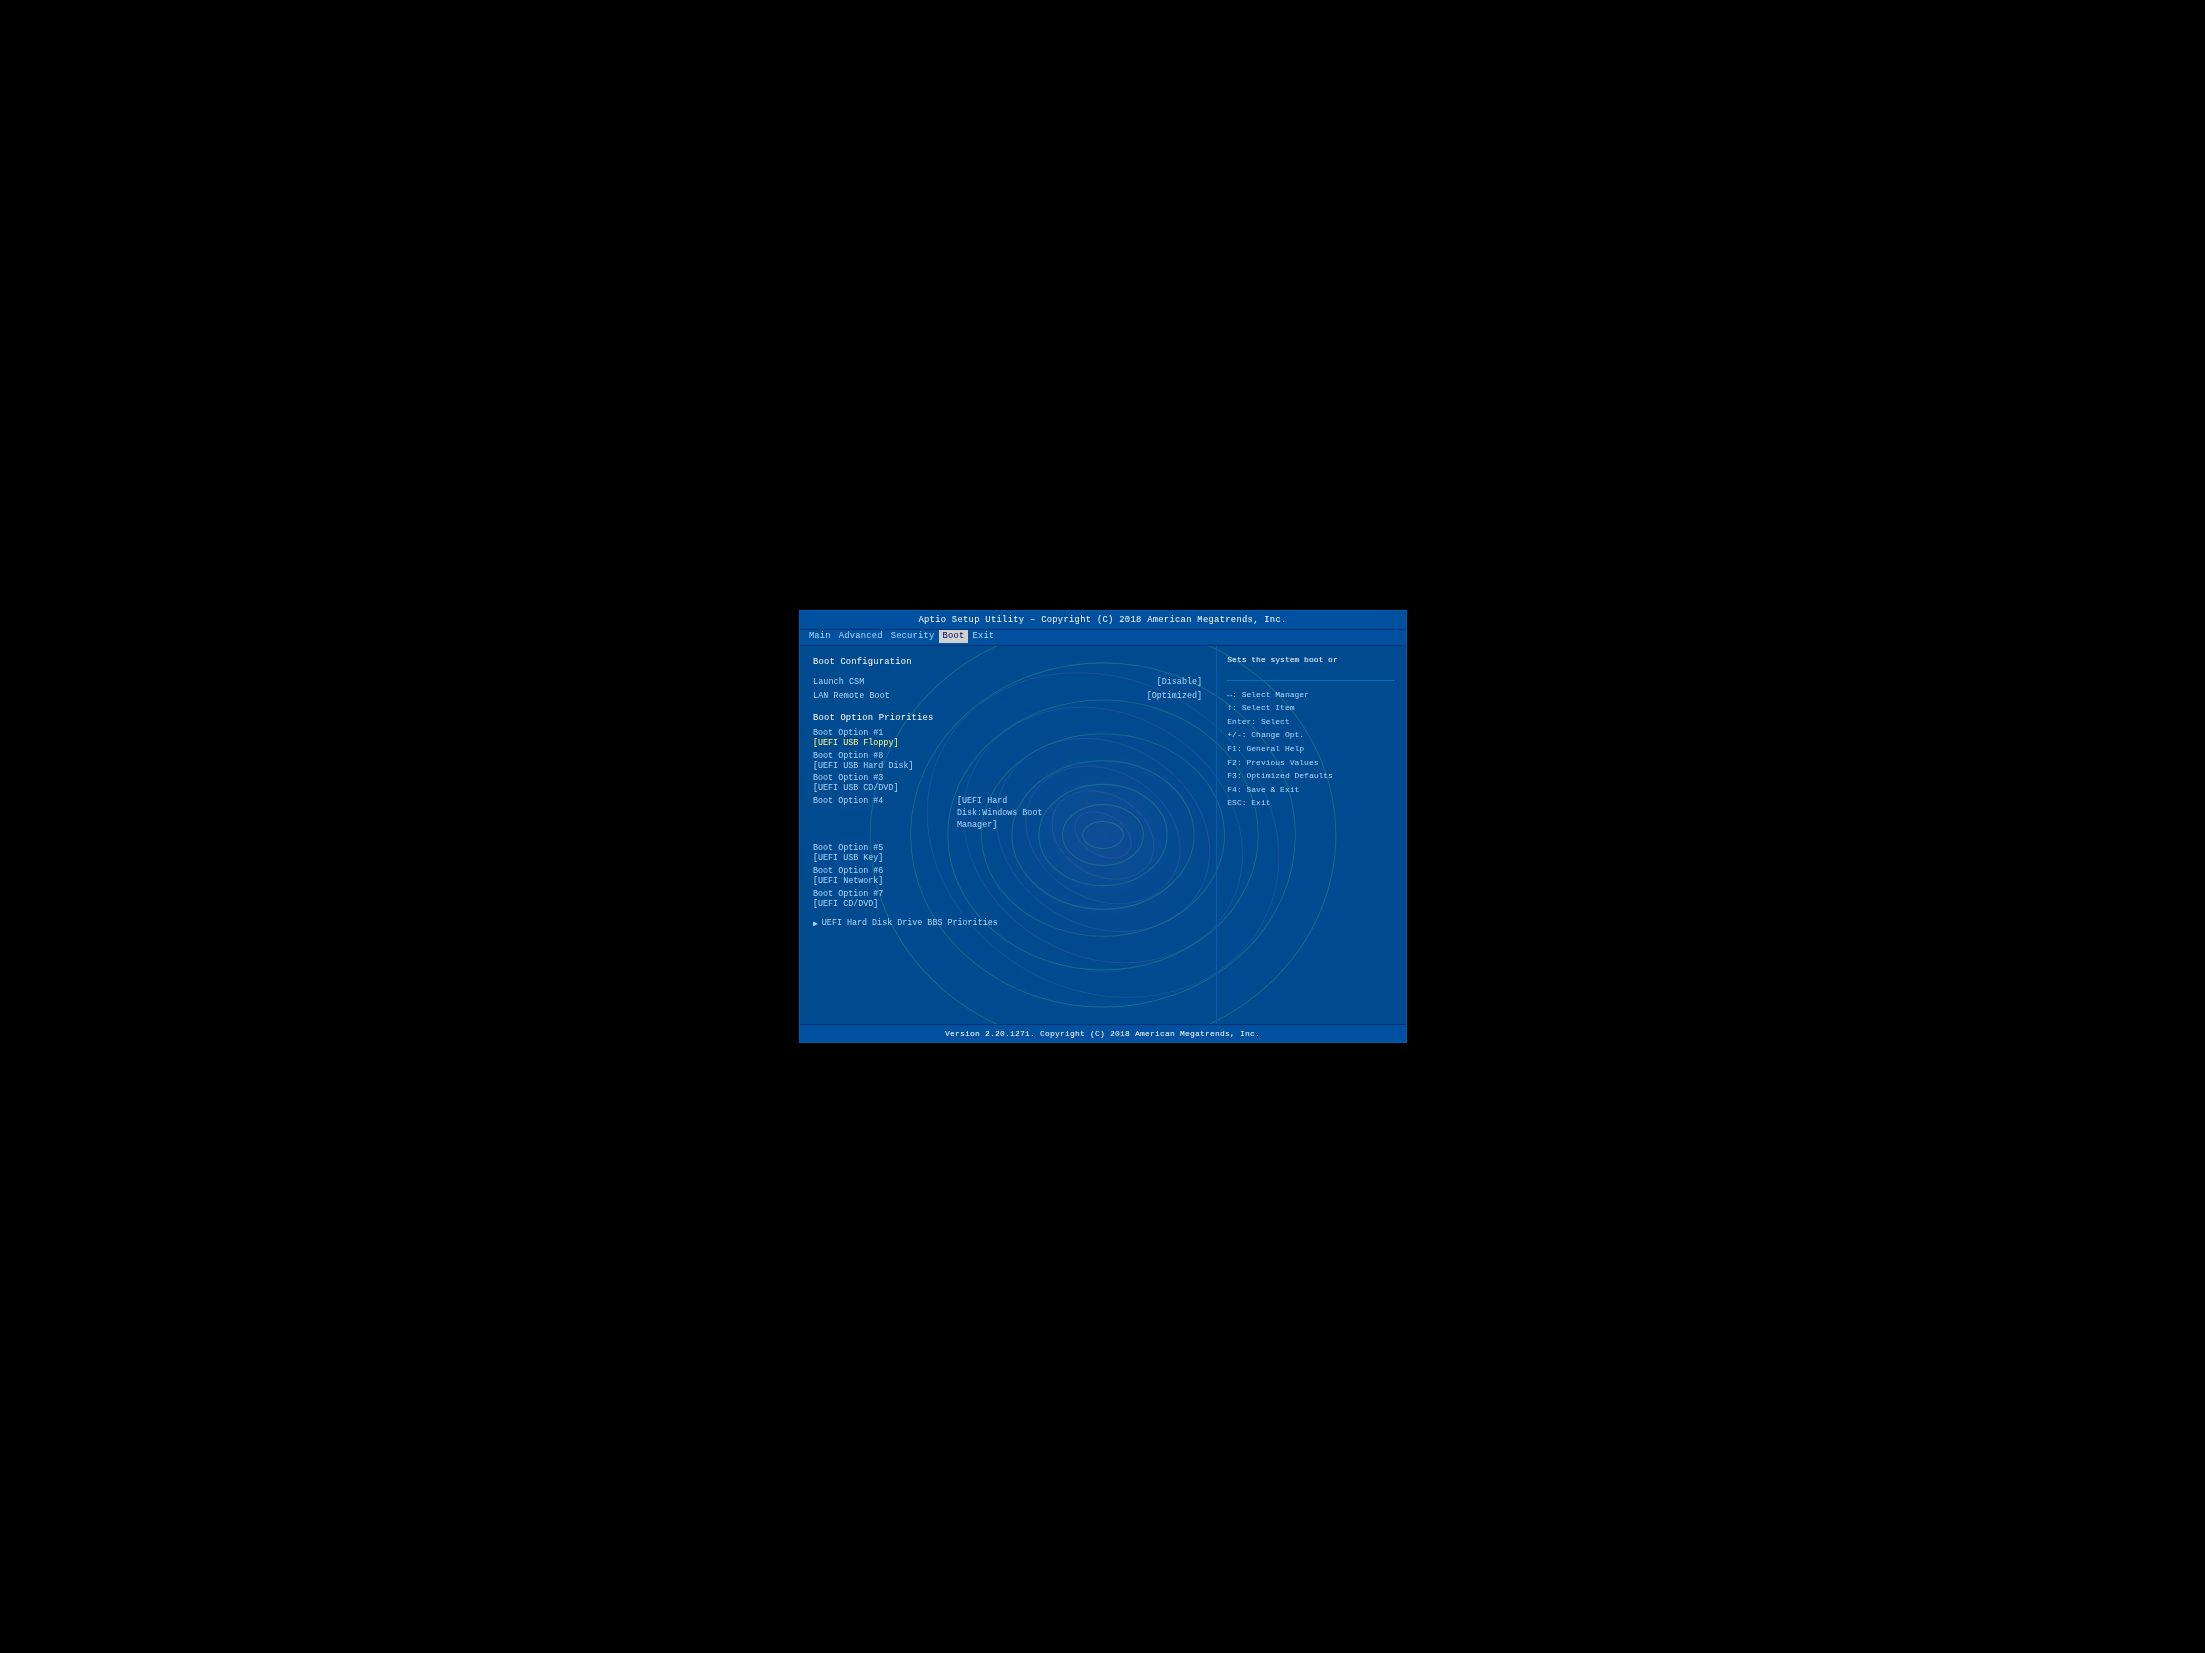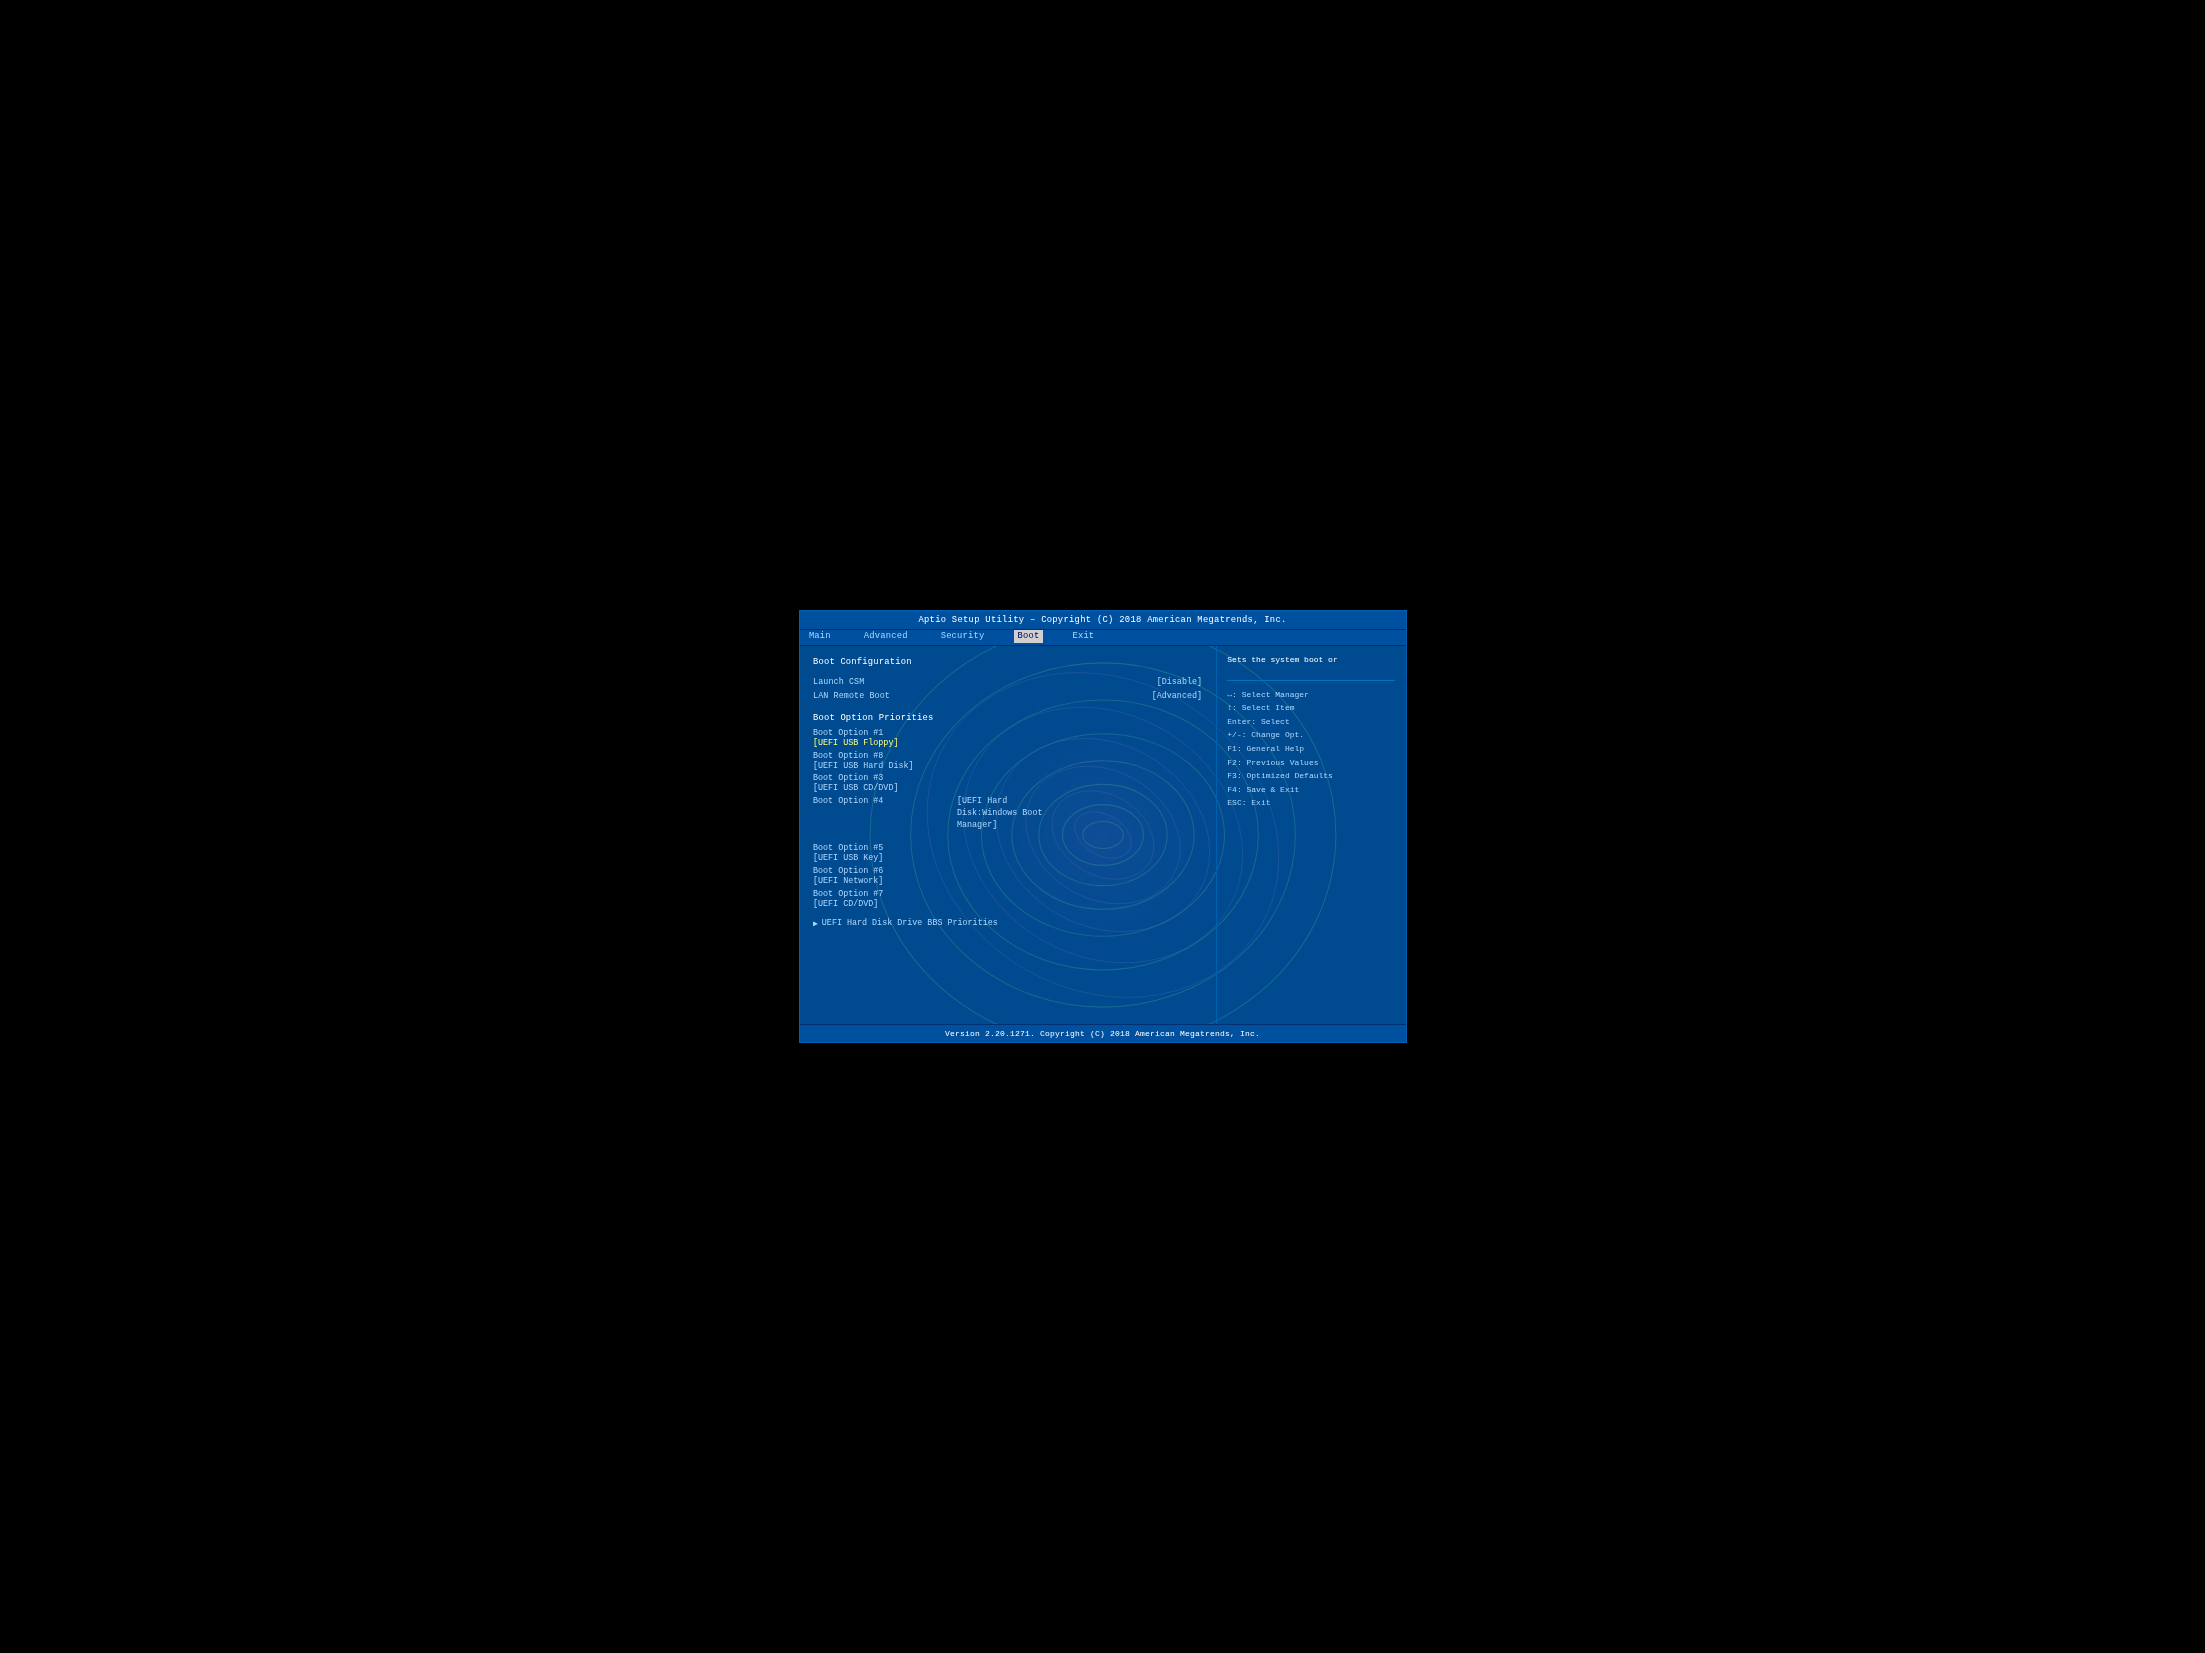--- a/index.html
+++ b/index.html
@@ -30,21 +30,21 @@
       letter-spacing: 0.3px;
       border-bottom: 1.4px solid #003070;
     }
 
     
     .nav-bar {
       background: #0050a0;
       display: flex;
       align-items: center;
       padding: 0 5.4px 2.7px 5.4px;
-      gap: 25px;
+      gap: 0;
       border-bottom: 1.4px solid #003070;
     }
 
     .nav-item {
       color: #add8ff;
       font-size: 8.8px;
       padding: 1.4px 4px;
       cursor: pointer;
       letter-spacing: 0.2px;
     }
@@ -278,21 +278,21 @@
     <div class="left-panel">
 
       <div class="section-title">Boot Configuration</div>
 
       <div class="config-row">
         <span class="config-label">Launch CSM</span>
         <span class="config-value">[Disable]</span>
       </div>
       <div class="config-row">
         <span class="config-label">LAN Remote Boot</span>
-        <span class="config-value">[Advanced]</span>
+        <span class="config-value">[Optimized]</span>
       </div>
 
       <div class="divider"></div>
 
       <div class="priorities-title">Boot Option Priorities</div>
 
       <div class="boot-option-row">
         <span class="boot-label">Boot Option #1</span>
         <span class="boot-value highlighted">[UEFI USB Floppy]</span>
       </div>

